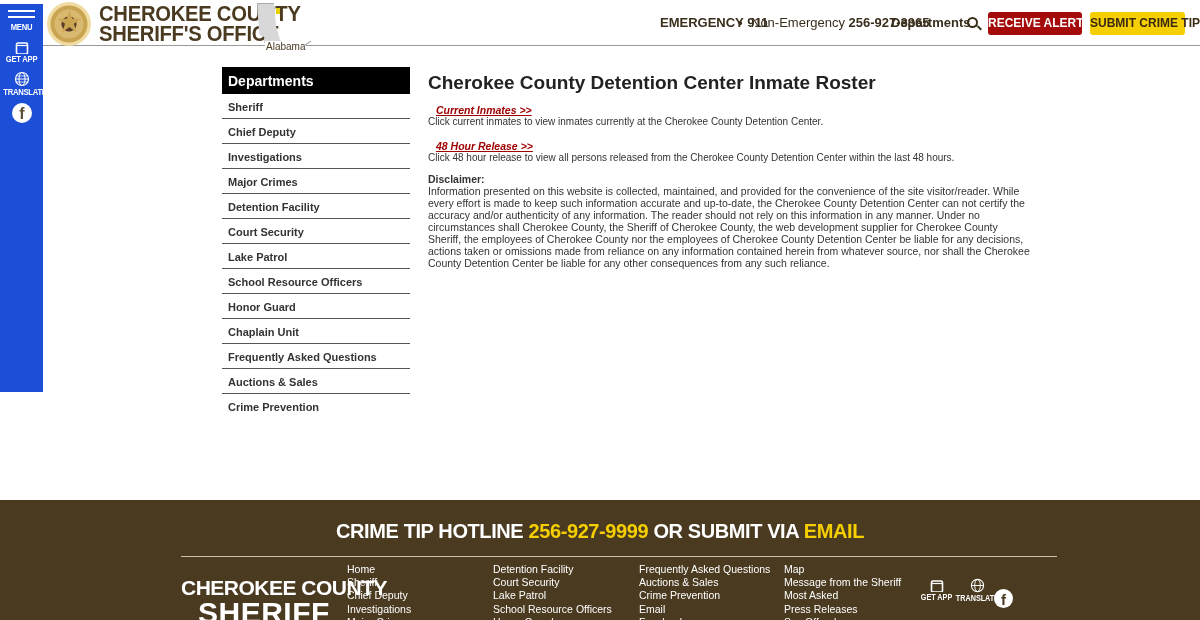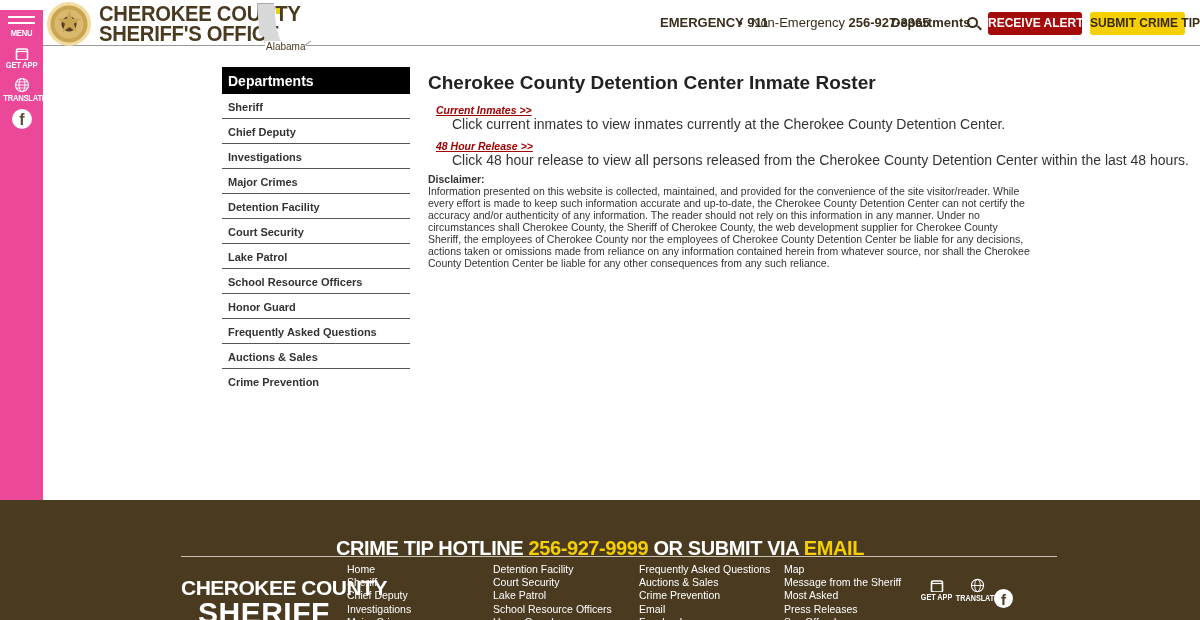--- a/index.html
+++ b/index.html
@@ -1,19 +1,19 @@
 <!DOCTYPE html>
 <html><head>
 <meta charset="utf-8">
 <style>
   * { box-sizing: border-box; margin: 0; padding: 0; }
   html, body { width: 1200px; height: 620px; overflow: hidden; background: #fff; font-family: "Liberation Sans", sans-serif; }
 
   
-  .rail { position: absolute; left: 0; top: 10px; width: 43px; height: 494px; background: #ec4899; color: #fff; text-align: center; }
+  .rail { position: absolute; left: 0; top: 4px; width: 43px; height: 388px; background: #1d4ed8; color: #fff; text-align: center; }
   .rail .lbl { font-size: 9px; font-weight: bold; letter-spacing: -0.3px; display: block; transform: scaleX(0.85); white-space: nowrap; }
   .hamburger { position: absolute; top: 6px; left: 8px; width: 27px; }
   .hamburger span.bar { display: block; height: 2px; background: #fff; margin-bottom: 4px; }
   .menu-lbl { position: absolute; top: 18px; left: 0; width: 43px; }
   .getapp { position: absolute; top: 38px; left: 0; width: 43px; }
   .translate { position: absolute; top: 67px; left: 0; width: 43px; }
   .fb { position: absolute; top: 99px; left: 12px; width: 20px; height: 20px; border-radius: 50%; background: #fff; color: #5c4d35; font-weight: bold; font-size: 16px; line-height: 22px; text-align: center; }
 
   
   .header { position: absolute; left: 43px; top: 0; width: 1157px; height: 46px; background: #fff; }
@@ -43,27 +43,27 @@
 
   
   .dept-head { position: absolute; left: 222px; top: 67px; width: 188px; height: 27px; background: #000; color: #fff; font-size: 14px; font-weight: bold; padding: 6px 0 0 6px; }
   .dept-list { position: absolute; left: 222px; top: 94px; width: 188px; }
   .dept-item { height: 25px; border-bottom: 1px solid #555; font-size: 11px; font-weight: bold; color: #333; padding: 7px 0 0 6px; white-space: nowrap; }
   .dept-item:last-child { border-bottom: none; }
 
   
   .page-title { position: absolute; left: 428px; top: 72px; font-size: 19px; font-weight: bold; color: #222; white-space: nowrap; }
   .link { position: absolute; left: 436px; font-size: 10.5px; font-weight: bold; font-style: italic; text-decoration: underline; color: #a00000; }
-  .desc { position: absolute; left: 452px; font-size: 14px; color: #333; white-space: nowrap; }
+  .desc { position: absolute; left: 428px; font-size: 10px; color: #333; white-space: nowrap; }
   .disc-title { position: absolute; left: 428px; top: 173px; font-size: 10.5px; font-weight: bold; color: #333; }
   .disc-body { position: absolute; left: 428px; top: 185px; width: 605px; font-size: 10.5px; color: #333; line-height: 12px; }
 
   
   .footer { position: absolute; left: 0; top: 500px; width: 1200px; height: 120px; background: #4a3a20; }
-  .hotline { position: absolute; left: 0; top: 520px; width: 1200px; text-align: center; font-size: 20px; font-weight: bold; color: #fff; letter-spacing: -0.4px; margin-top: 17px; }
+  .hotline { position: absolute; left: 0; top: 520px; width: 1200px; text-align: center; font-size: 20px; font-weight: bold; color: #fff; letter-spacing: -0.4px; }
   .hotline .y { color: #f5cf00; }
   .f-line { position: absolute; left: 181px; top: 556px; width: 876px; height: 1px; background: #c9c0b0; }
   .f-brand1 { position: absolute; left: 181px; top: 576px; font-size: 21px; font-weight: bold; color: #fff; letter-spacing: -0.5px; white-space: nowrap; }
   .f-brand2 { position: absolute; left: 198px; top: 596px; font-size: 30px; font-weight: bold; color: #fff; letter-spacing: 0.5px; white-space: nowrap; }
   .f-col { position: absolute; top: 563px; font-size: 10.5px; color: #fff; line-height: 13.2px; }
   .f-col div { white-space: nowrap; }
   .f-icons { position: absolute; top: 580px; color: #fff; text-align: center; }
   .f-lbl { font-size: 8.5px; font-weight: bold; display: block; white-space: nowrap; transform: scaleX(0.85); }
   .f-fb { position: absolute; left: 994px; top: 589px; width: 19px; height: 19px; border-radius: 50%; background: #fff; color: #4a3a20; font-size: 15px; font-weight: bold; text-align: center; line-height: 21px; }
 </style>
@@ -124,20 +124,21 @@
 <div class="dept-list">
   <div class="dept-item">Sheriff</div>
   <div class="dept-item">Chief Deputy</div>
   <div class="dept-item">Investigations</div>
   <div class="dept-item">Major Crimes</div>
   <div class="dept-item">Detention Facility</div>
   <div class="dept-item">Court Security</div>
   <div class="dept-item">Lake Patrol</div>
   <div class="dept-item">School Resource Officers</div>
   <div class="dept-item">Honor Guard</div>
+  <div class="dept-item">Chaplain Unit</div>
   <div class="dept-item">Frequently Asked Questions</div>
   <div class="dept-item">Auctions &amp; Sales</div>
   <div class="dept-item">Crime Prevention</div>
 </div>
 
 <h1 class="page-title">Cherokee County Detention Center Inmate Roster</h1>
 <a class="link" style="top:104px;">Current Inmates &gt;&gt;</a>
 <div class="desc" style="top:116px;">Click current inmates to view inmates currently at the Cherokee County Detention Center.</div>
 <a class="link" style="top:140px;">48 Hour Release &gt;&gt;</a>
 <div class="desc" style="top:152px;">Click 48 hour release to view all persons released from the Cherokee County Detention Center within the last 48 hours.</div>

